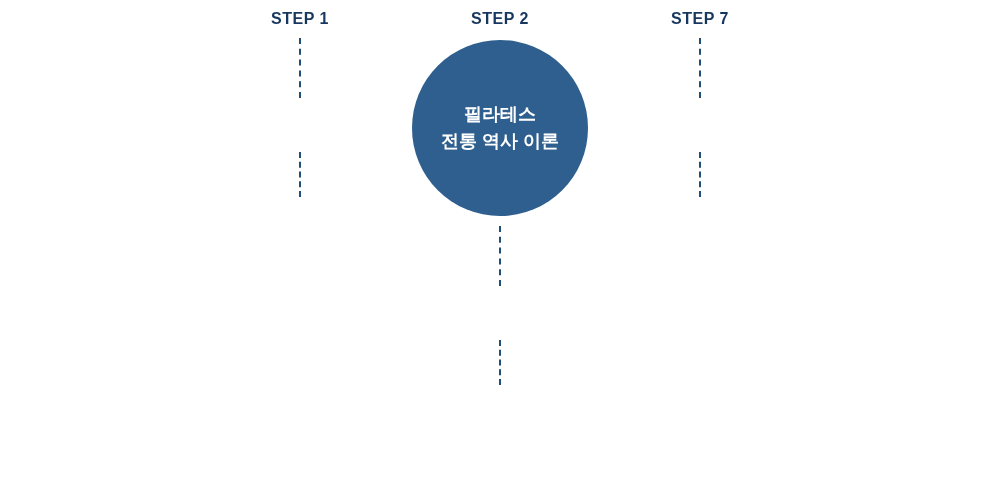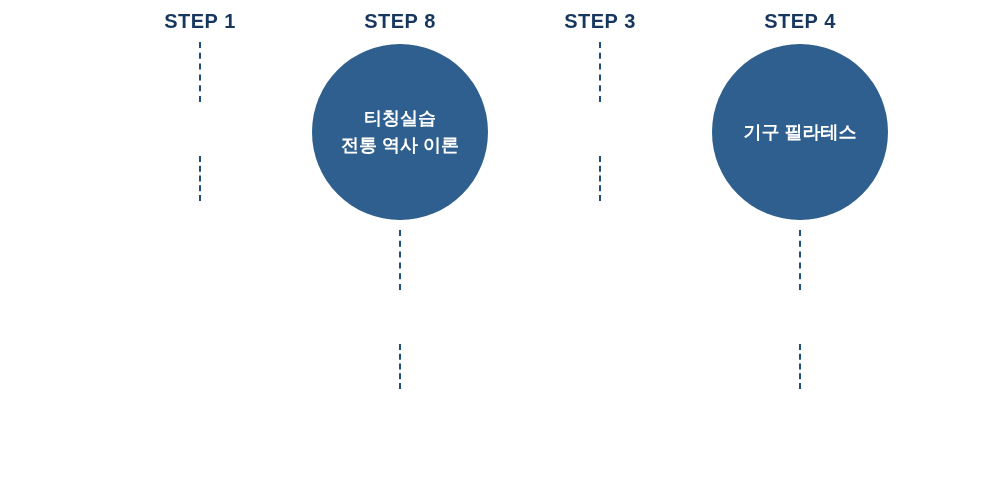--- a/index.html
+++ b/index.html
@@ -27,21 +27,21 @@
     justify-content: center;
   }
   .step-column {
     width: 200px;
     display: flex;
     flex-direction: column;
     align-items: center;
   }
   .step-label {
     margin-top: 10px;
-    font-size: 20px;
+    font-size: 16px;
     font-weight: bold;
     letter-spacing: 0.5px;
     color: var(--label);
     line-height: 1.1;
   }
   .circle {
     width: 176px;
     height: 176px;
     margin-top: 12px;
     border-radius: 50%;
@@ -75,38 +75,30 @@
 
 <div class="diagram">
 
   <div class="step-column">
     <div class="step-label">STEP 1</div>
     <div class="connector-upper"></div>
     <div class="connector-lower"></div>
   </div>
 
   <div class="step-column">
-    <div class="step-label">STEP 8</div>
+    <div class="step-label">STEP 2</div>
     <div class="circle">
-      <span>티칭실습
+      <span>필라테스
 전통 역사 이론</span>
     </div>
     <div class="connector-upper"></div>
     <div class="connector-lower"></div>
   </div>
 
   <div class="step-column">
-    <div class="step-label">STEP 3</div>
-    <div class="connector-upper"></div>
-    <div class="connector-lower"></div>
-  </div>
-
-  <div class="step-column">
-    <div class="step-label">STEP 4</div>
-    <div class="circle">
-      <span>기구 필라테스</span>
-    </div>
+    <div class="step-label">STEP 7</div>
     <div class="connector-upper"></div>
     <div class="connector-lower"></div>
   </div>
 
 
+
 </div>
 
 </body></html>

